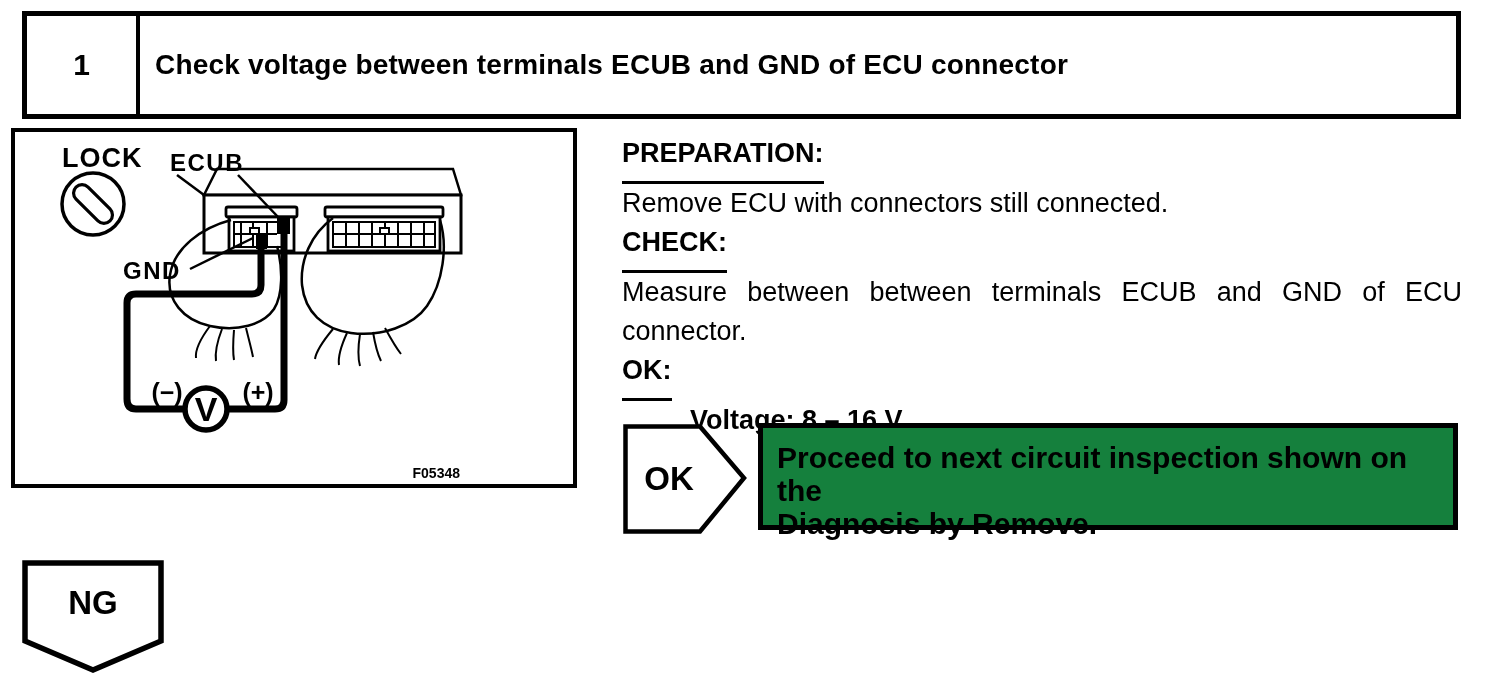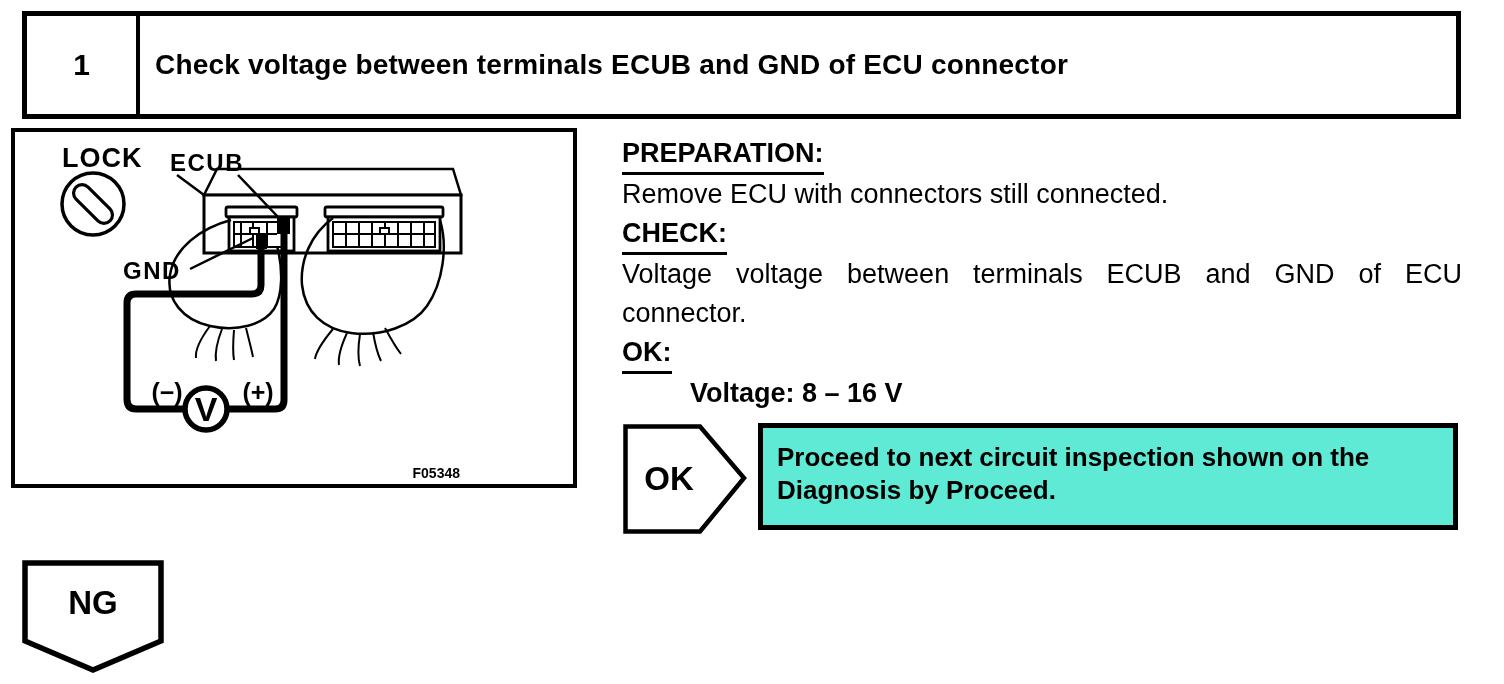--- a/index.html
+++ b/index.html
@@ -23,32 +23,32 @@
   }
   
   .figure-panel{position:absolute;left:11px;top:128px;width:566px;height:308px;}
   .figure-panel svg{display:block;}
   svg text{font-family:"Liberation Sans",sans-serif;fill:#000;}
   
   .instructions{position:absolute;left:622px;top:134px;width:840px;}
   .instr-row{font-size:27px;line-height:39px;white-space:nowrap;}
   .instr-heading{font-weight:bold;}
   .instr-heading .u{
-    display:inline-block;border-bottom:3px solid #000;padding-bottom:3px;line-height:31px;
+    display:inline-block;border-bottom:3px solid #000;padding-bottom:12px;line-height:31px;
   }
   .instr-justify{
     white-space:normal;text-align:justify;text-align-last:justify;
   }
   .instr-spec{font-weight:bold;padding-left:68px;}
   
   .ok-badge{position:absolute;left:623px;top:424px;text-align:right;}
   .result-box{
     position:absolute;left:758px;top:423px;width:700px;height:107px;
-    border:5px solid #000;box-sizing:border-box;background:#5eead4;
-    padding:13px 14px 0 14px;font-size:26px;font-weight:bold;line-height:33px;
+    border:5px solid #000;box-sizing:border-box;background:#15803d;
+    padding:13px 14px 0 14px;font-size:30px;font-weight:bold;line-height:33px;
   }
   
   .ng-badge{position:absolute;left:22px;top:560px;text-align:center;}
 </style>
 </head>
 <body>
 
 <div class="step-header">
   <div class="step-number-cell">1</div>
   <div class="step-title-cell">Check voltage between terminals ECUB and GND of ECU connector</div>
@@ -137,37 +137,37 @@
 </div>
 
 <div class="instructions">
   <div class="instr-row instr-heading">
     <span class="u">PREPARATION:</span>
   </div>
   <div class="instr-row">Remove ECU with connectors still connected.</div>
   <div class="instr-row instr-heading">
     <span class="u">CHECK:</span>
   </div>
-  <div class="instr-row instr-justify">Voltage voltage between terminals ECUB and GND of ECU</div>
+  <div class="instr-row instr-justify">Measure between between terminals ECUB and GND of ECU</div>
   <div class="instr-row">connector.</div>
   <div class="instr-row instr-heading">
     <span class="u">OK:</span>
   </div>
   <div class="instr-row instr-spec">Voltage: 8 – 16 V</div>
 </div>
 
 <div class="ok-badge">
   <svg width="126" height="110" viewBox="0 0 126 110">
     <polygon points="2.5,2.5 77,2.5 121,54 77,107.5 2.5,107.5" fill="#fff" stroke="#000" stroke-width="4.5" stroke-linejoin="miter"></polygon>
     <text x="46" y="66" font-size="33" font-weight="bold" text-anchor="middle">OK</text>
   </svg>
 </div>
 <div class="result-box">
   <div>Proceed to next circuit inspection shown on the</div>
-  <div>Diagnosis by Proceed.</div>
+  <div>Diagnosis by Remove.</div>
 </div>
 
 <div class="ng-badge">
   <svg width="144" height="114" viewBox="0 0 144 114">
     <polygon points="3,3 139,3 139,81 71,110 3,81" fill="#fff" stroke="#000" stroke-width="5.5" stroke-linejoin="miter"></polygon>
     <text x="71" y="54" font-size="33" font-weight="bold" text-anchor="middle">NG</text>
   </svg>
 </div>
 
 </body></html>

